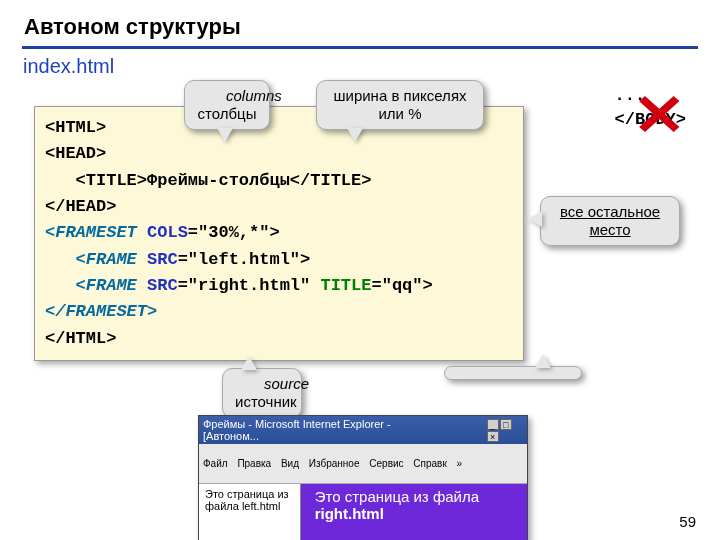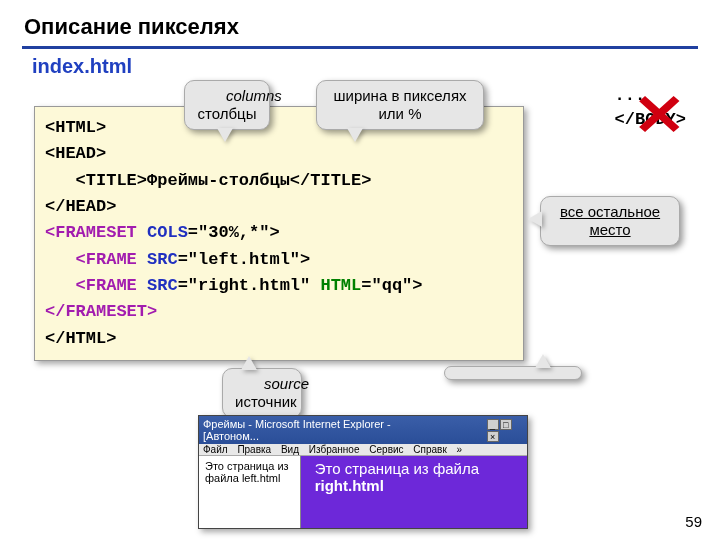--- a/index.html
+++ b/index.html
@@ -19,40 +19,40 @@
     color: #000;
   }
   .title-rule {
     border: none;
     border-top: 3px solid #2040a0;
     margin: 0 22px 4px;
   }
   .filename {
     color: #2040c0;
     font-size: 20px;
-    font-weight: bold;
-    padding: 2px 32px 0;
+    font-weight: normal;
+    padding: 2px 23px 0;
   }
   .code-box {
     position: absolute;
     left: 34px;
     top: 106px;
     width: 490px;
     background: #fdf9d8;
     border: 1px solid #999;
     box-shadow: 3px 3px 6px rgba(0,0,0,0.35);
     padding: 8px 10px 8px 10px;
     font-family: "Courier New", monospace;
     font-size: 17px;
     font-weight: bold;
     line-height: 1.55;
     white-space: pre;
   }
   .c-blk { color:#000; }
-  .c-red { color:#a21caf; }
+  .c-red { color:#0369a1;font-style:italic; }
   .c-blue{ color:#2030c0;text-align:right; }
   .c-grn { color:#008000; }
 
   .callout {
     position: absolute;
     background: #e6e6e6;
     border: 1px solid #aaa;
     border-radius: 10px;
     box-shadow: 3px 3px 6px rgba(0,0,0,0.4);
     padding: 6px 12px;
@@ -131,21 +131,21 @@
     gap: 46px;
   }
   .titlebar .icons span {
     display:inline-block; width:12px; height:11px;
     background:#d0d0d0; border:1px solid #666; margin-left:1px;
     font-size:9px; line-height:10px; text-align:center; color:#000;
   }
   .menubar {
     background: #e8e8e8;
     font-size: 10px;
-    padding: 0 4px;
+    padding: 14px 4px;
     color: #000;
     border-bottom: 1px solid #aaa;
   }
   .menubar span { margin-right: 7px; text-decoration: underline; text-decoration-color: transparent;}
   .menubar span::first-letter { text-decoration: underline; }
   .frames {
     display: flex;
     height: 72px;
   }
   .frame-left {
@@ -160,40 +160,40 @@
     flex:1;
     background: #6d28d9;
     color:#fff;
     font-size: 15px;
     padding: 4px 14px;
   }
   .frame-right b { font-weight: bold; }
 
   .pagenum {
     position: absolute;
-    right: 18px;
+    right: 24px;
     bottom: 10px;
     font-size: 15px;
     color:#000;
   }
 </style>
 </head>
 <body>
 
-<div class="slide-title">Описание пикселях</div>
+<div class="slide-title">Автоном структуры</div>
 <hr class="title-rule">
 <div class="filename">index.html</div>
 
 <div class="code-box"><span class="c-blk">&lt;HTML&gt;</span>
 <span class="c-blk">&lt;HEAD&gt;</span>
 <span class="c-blk">   &lt;TITLE&gt;</span><span class="c-blk">Фреймы-столбцы</span><span class="c-blk">&lt;/TITLE&gt;</span>
 <span class="c-blk">&lt;/HEAD&gt;</span>
 <span class="c-red">&lt;FRAMESET</span><span class="c-blue"> COLS</span><span class="c-blk">="30%,*"&gt;</span>
 <span class="c-red">   &lt;FRAME</span><span class="c-blue"> SRC</span><span class="c-blk">="left.html"&gt;</span>
-<span class="c-red">   &lt;FRAME</span><span class="c-blue"> SRC</span><span class="c-blk">="right.html"</span><span class="c-grn"> HTML</span><span class="c-blk">="qq"&gt;</span>
+<span class="c-red">   &lt;FRAME</span><span class="c-blue"> SRC</span><span class="c-blk">="right.html"</span><span class="c-grn"> TITLE</span><span class="c-blk">="qq"&gt;</span>
 <span class="c-red">&lt;/FRAMESET&gt;</span>
 <span class="c-blk">&lt;/HTML&gt;</span></div>
 
 <div class="callout" style="left:184px; top:80px; width:86px;">
   <span class="it">columns</span><br>
   <span>столбцы</span>
   <div class="tail tail-down" style="left:32px; bottom:-13px;"></div>
 </div>
 
 <div class="callout" style="left:316px; top:80px; width:168px;">

